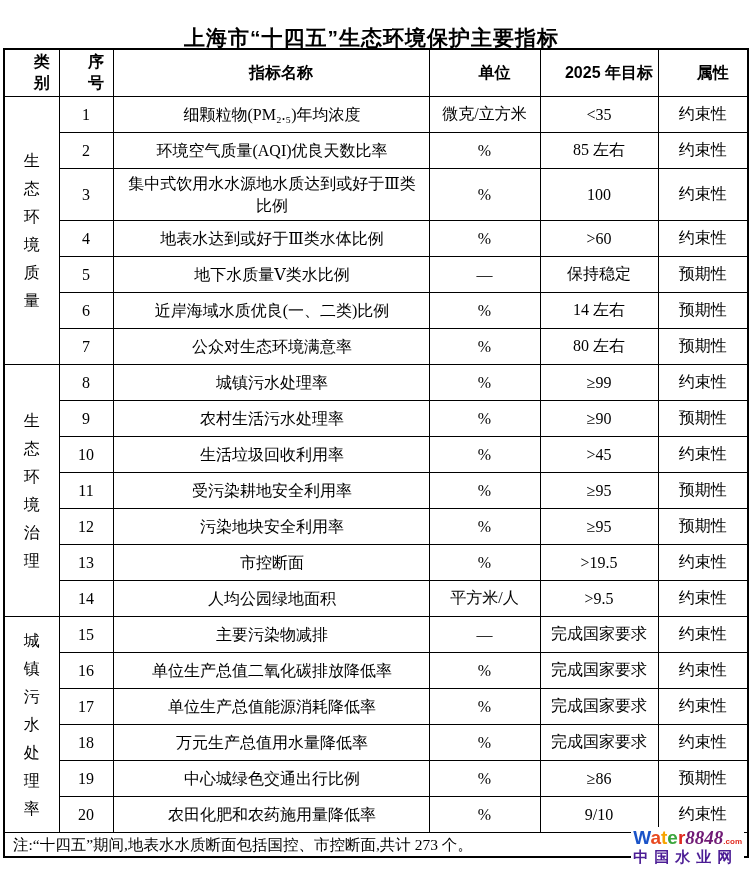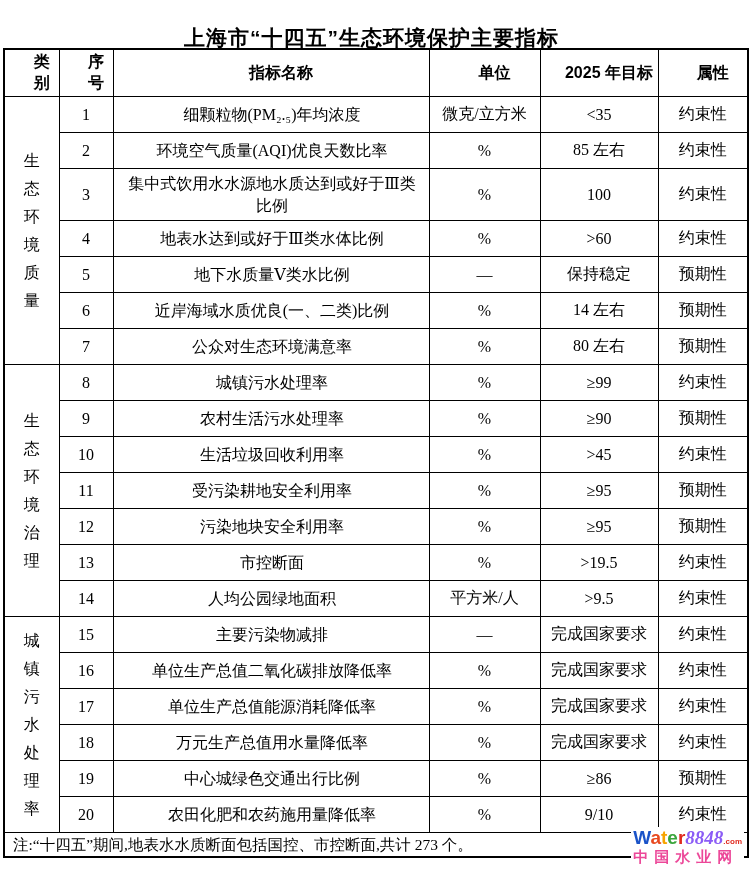--- a/index.html
+++ b/index.html
@@ -270,15 +270,15 @@
     <td class="c">约束性</td>
   </tr>
 
   <tr class="note-row">
     <td colspan="6">注:“十四五”期间,地表水水质断面包括国控、市控断面,共计 273 个。</td>
   </tr>
 </tbody>
   </table>
 
 <div class="watermark">
-  <div class="wm-line1"><span style="color: rgb(26, 83, 200);">W</span><span style="color: rgb(232, 73, 31);">a</span><span style="color: rgb(246, 164, 0);">t</span><span style="color: rgb(58, 165, 60);">e</span><span style="color: rgb(224, 42, 31);">r</span><span class="wm-8848" style="color: #8b5cf6;">8848</span><span class="wm-com" style="color: rgb(224, 42, 31);">.com</span></div>
-  <div class="wm-line2" style="color: #ec4899;">中国水业网</div>
+  <div class="wm-line1"><span style="color: rgb(26, 83, 200);">W</span><span style="color: rgb(232, 73, 31);">a</span><span style="color: rgb(246, 164, 0);">t</span><span style="color: rgb(58, 165, 60);">e</span><span style="color: rgb(224, 42, 31);">r</span><span class="wm-8848" style="color: #701a75;">8848</span><span class="wm-com" style="color: rgb(224, 42, 31);">.com</span></div>
+  <div class="wm-line2" style="color: #4c1d95;">中国水业网</div>
 </div>
 
 </body></html>

